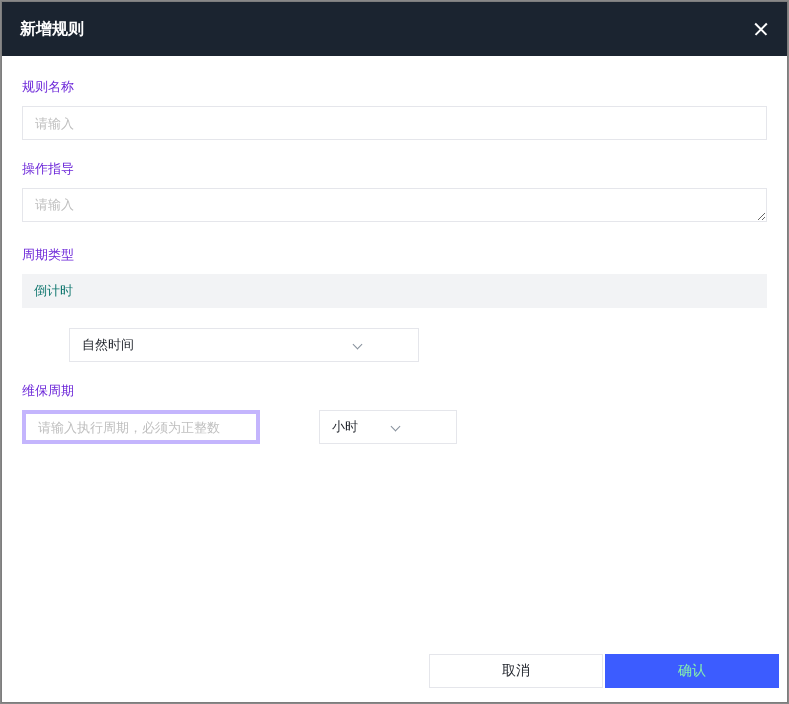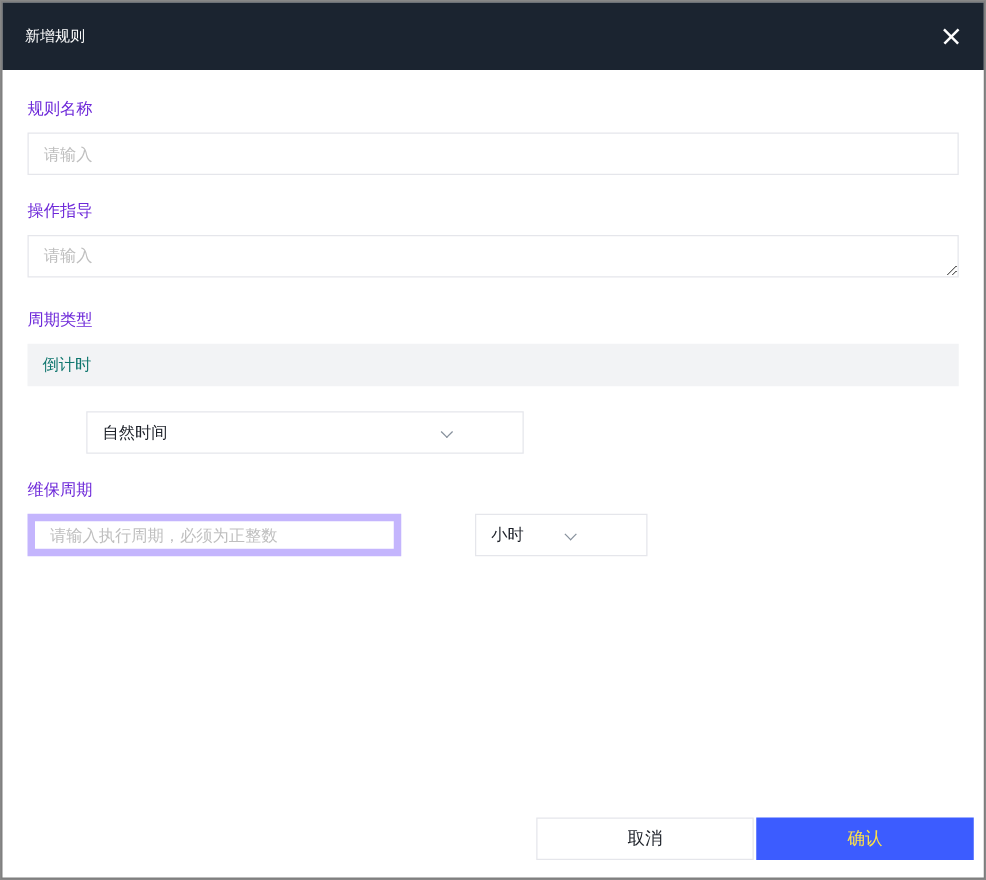--- a/index.html
+++ b/index.html
@@ -27,22 +27,22 @@
     background: #1b2430;
     color: #fff;
     height: 54px;
     padding: 0 18px;
     display: flex;
     align-items: center;
     justify-content: space-between;
     flex-shrink: 0;
   }
   .modal-title {
-    font-size: 12px;
-    font-weight: 400;
+    font-size: 16px;
+    font-weight: 700;
   }
   .close-icon {
     width: 16px;
     height: 16px;
     cursor: pointer;
     position: relative;
   }
   .close-icon::before,
   .close-icon::after {
     content: "";
@@ -153,23 +153,23 @@
     height: 6px;
     border-right: 1px solid #86909c;
     border-bottom: 1px solid #86909c;
     transform: rotate(45deg);
   }
   .row {
     display: flex;
     gap: 12px;
   }
   .period-input {
-    width: 299px;
-    height: 34px;
-    border: 6px solid #c4b5fd;
+    width: 238px;
+    height: 34px;
+    border: 4px solid #c4b5fd;
     padding: 0 12px;
     font-size: 13px;
     color: #1d2129;
     background: #fff;
     outline: none;
   }
   .period-input::placeholder {
     color: #bfbfbf;
   }
   .modal-footer {
@@ -189,21 +189,21 @@
     align-items: center;
     justify-content: center;
   }
   .btn-default {
     background: #fff;
     color: #1d2129;
     border: 1px solid #e5e6eb;
   }
   .btn-primary {
     background: #3c5cff;
-    color: #fde047;
+    color: #86efac;
   }
 </style>
 </head>
 <body>
 
 <div class="modal">
   <div class="modal-header">
     <div class="modal-title">新增规则</div>
     <div class="close-icon"></div>
   </div>

